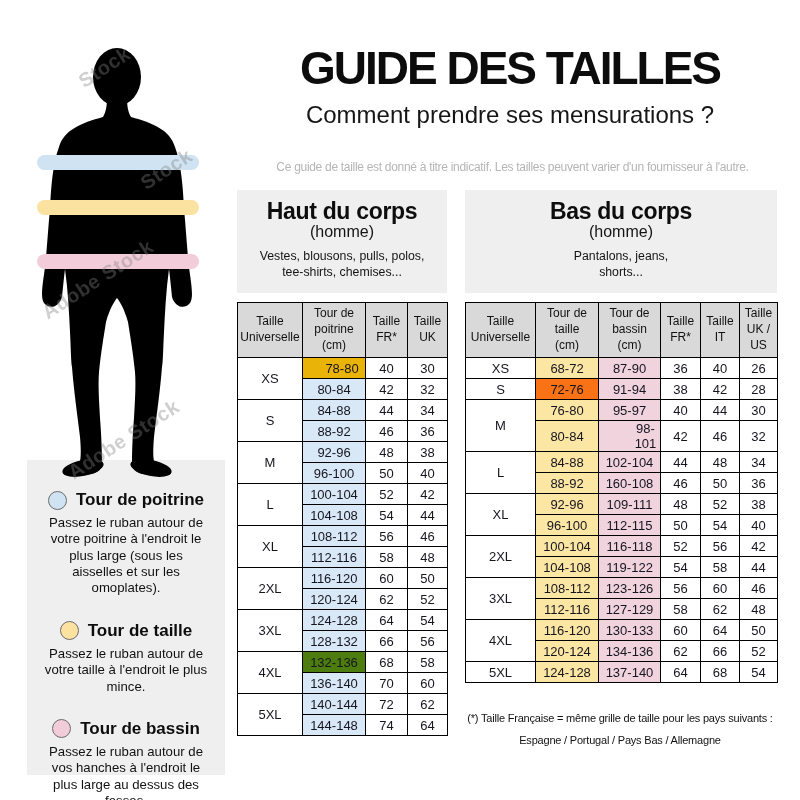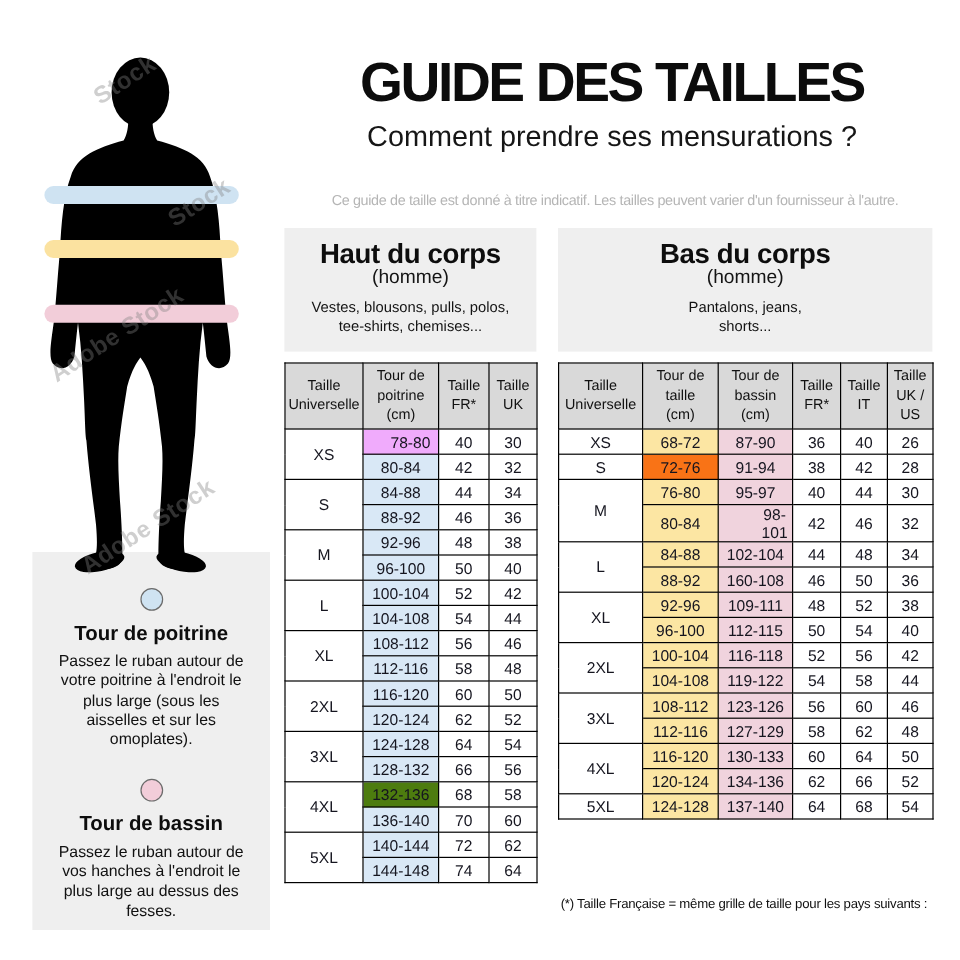--- a/index.html
+++ b/index.html
@@ -31,21 +31,21 @@
   #band-hip   { top:254px; }
 
   
   .legend-panel {
     position:absolute; left:27px; top:460px; width:198px; height:315px;
     background:#efefef; z-index:1; text-align:center; padding-top:30px;
   }
   .legend-item { margin-bottom:24px; }
   .legend-title-row {
     display:flex; align-items:center; justify-content:center; gap:9px;
-    font-weight:bold; font-size:17px; color:#0d0d0d; margin-bottom:5px;flex-direction:column;
+    font-weight:bold; font-size:17px; color:#0d0d0d; margin-bottom:5px;
   }
   .legend-circle {
     width:19px; height:19px; border-radius:50%;
     border:1px solid #6b6b6b; flex:0 0 auto;
   }
   .legend-desc { font-size:13.2px; line-height:1.24; color:#111; padding:0 16px; }
 
   
   .header { position:absolute; left:240px; top:44px; width:540px; text-align:center; z-index:4; }
   .main-title {
@@ -85,37 +85,44 @@
   #table-haut col.c2{width:42px} #table-haut col.c3{width:40px}
   #table-bas col.c0{width:70px} #table-bas col.c1{width:63px}
   #table-bas col.c2{width:62px} #table-bas col.c3{width:40px}
   #table-bas col.c4{width:39px} #table-bas col.c5{width:38px}
 
   
   .footnote {
     position:absolute; left:450px; top:707px; width:340px; z-index:4;
     text-align:center; font-size:11px; letter-spacing:-.2px; color:#111; line-height:2.0;
   }
-  .footnote div { white-space:nowrap;margin-top:36px; }
+  .footnote div { white-space:nowrap; }
 </style>
 </head>
 <body>
 
 <div class="wm" id="wm1">Stock</div>
 <div class="wm" id="wm2">Stock</div>
 <div class="wm" id="wm3">Adobe Stock</div>
 <div class="wm" id="wm4">Adobe Stock</div>
 
 <div class="legend-panel">
   <div class="legend-item">
     <div class="legend-title-row">
       <span class="legend-circle" style="background: rgb(207, 227, 242);"></span>
       <span>Tour de poitrine</span>
     </div>
     <div class="legend-desc">Passez le ruban autour de votre poitrine à l'endroit le plus large (sous les aisselles et sur les omoplates).</div>
+  </div>
+  <div class="legend-item">
+    <div class="legend-title-row">
+      <span class="legend-circle" style="background: rgb(251, 226, 160);"></span>
+      <span>Tour de taille</span>
+    </div>
+    <div class="legend-desc">Passez le ruban autour de votre taille à l'endroit le plus mince.</div>
   </div>
   <div class="legend-item">
     <div class="legend-title-row">
       <span class="legend-circle" style="background: rgb(242, 205, 217);"></span>
       <span>Tour de bassin</span>
     </div>
     <div class="legend-desc">Passez le ruban autour de vos hanches à l'endroit le plus large au dessus des fesses.</div>
   </div>
 </div>
 
@@ -204,21 +211,21 @@
 (cm)</th>
           <th>Taille
 FR*</th>
           <th>Taille
 UK</th>
         </tr>
       </thead>
       <tbody>
         <tr>
           <td rowspan="2">XS</td>
-          <td style="background: #f0abfc; padding-left: 16px;">78-80</td>
+          <td style="background: #eab308; padding-left: 16px;">78-80</td>
           <td>40</td>
           <td>30</td>
         </tr>
         <tr>
           <td style="background: rgb(217, 232, 246);">80-84</td>
           <td>42</td>
           <td>32</td>
         </tr>
         <tr>
           <td rowspan="2">S</td>

